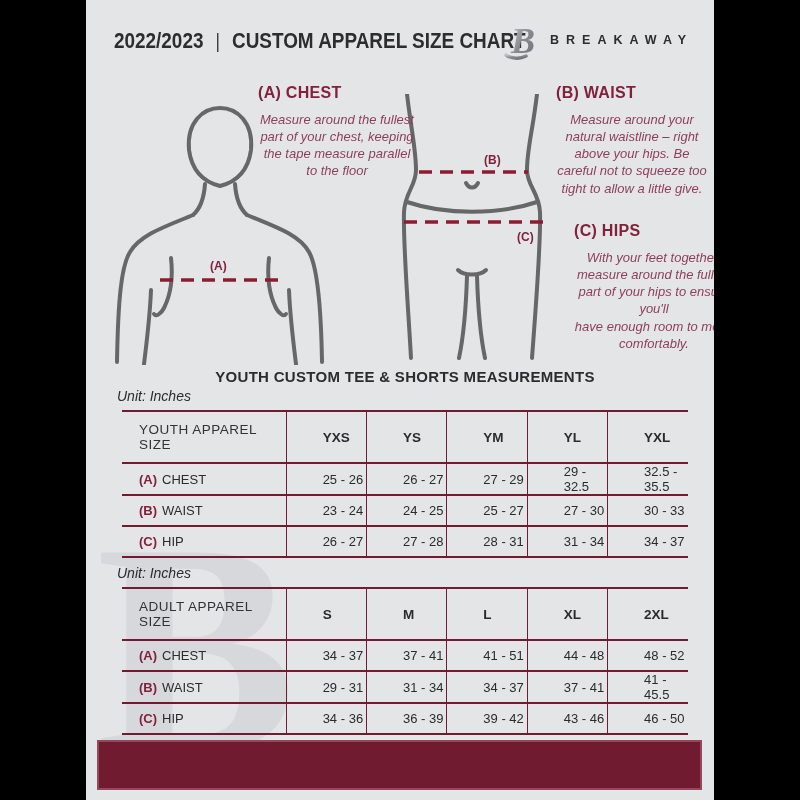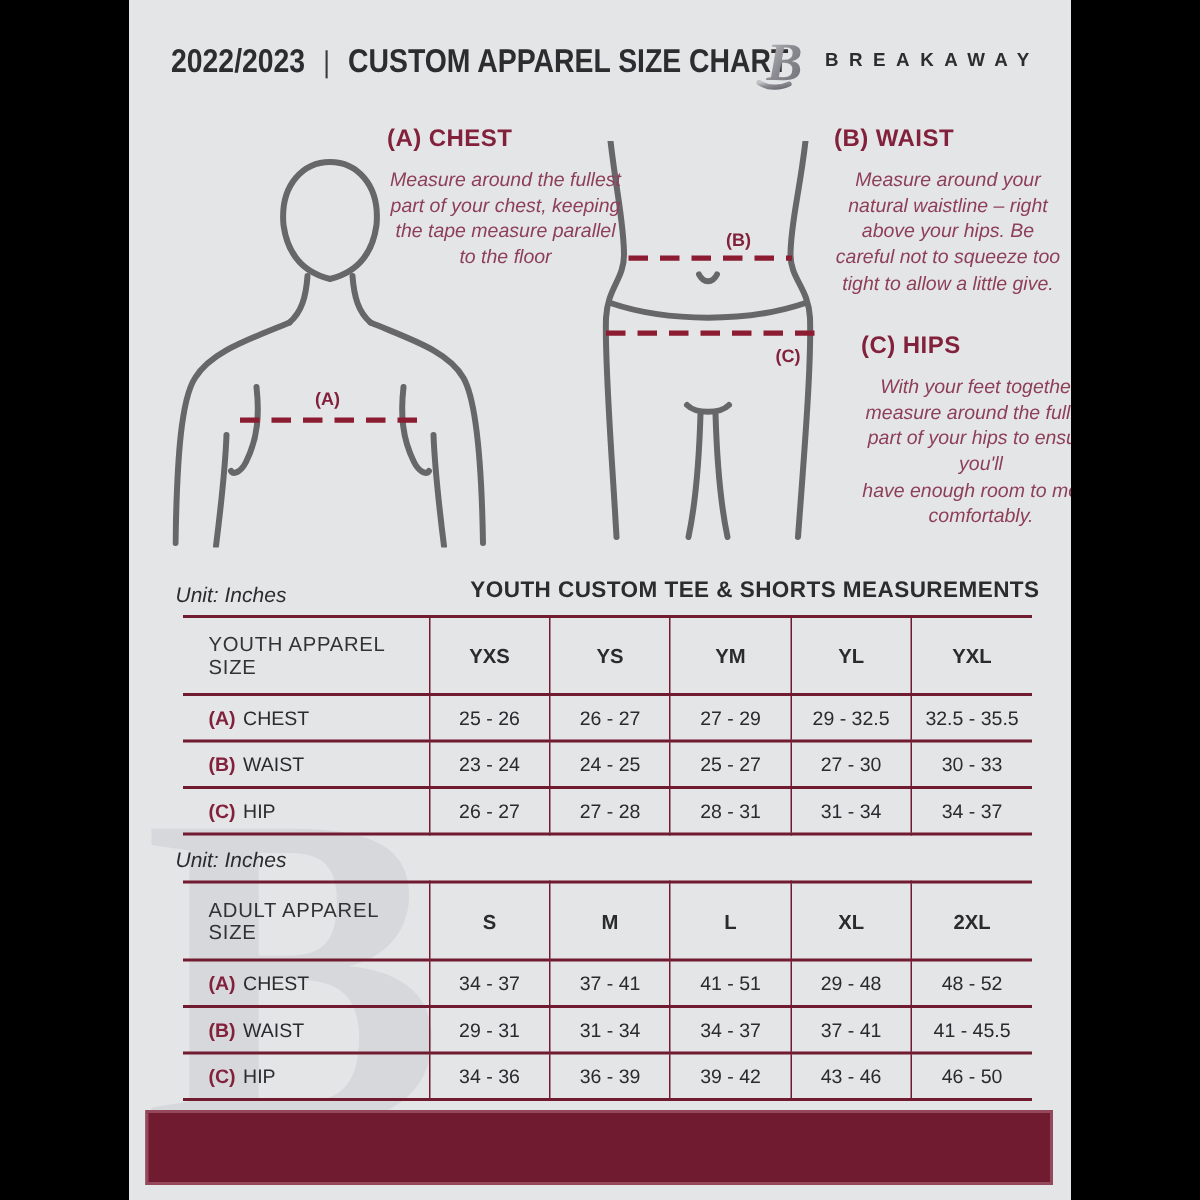--- a/index.html
+++ b/index.html
@@ -34,29 +34,29 @@
   .instr-a{left:172px;top:84px;width:158px;}
   .instr-b{left:470px;top:84px;width:152px;}
   .instr-c{left:488px;top:222px;width:160px;}
 
   .fig{position:absolute;z-index:1;}
   .fig path{fill:none;stroke:var(--fig);stroke-width:4;stroke-linecap:round;}
   .fig .dash{stroke:#8c1c32;stroke-width:3.5;stroke-dasharray:13 8;stroke-linecap:butt;}
   .fig text{font-family:"Liberation Sans",sans-serif;font-weight:bold;font-size:12px;fill:var(--accent);}
 
   
-  .tbl-title{position:absolute;left:31px;width:576px;text-align:right;font-weight:bold;
-    font-size:15px;letter-spacing:0.3px;color:#2c2c2f;z-index:2;margin-top:17px;}
+  .tbl-title{position:absolute;left:31px;width:576px;text-align:center;font-weight:bold;
+    font-size:15px;letter-spacing:0.3px;color:#2c2c2f;z-index:2;}
   .tbl-unit{position:absolute;left:31px;width:576px;text-align:left;font-style:italic;
     font-size:14px;color:#2c2c2f;z-index:2;}
   table.size-table{position:absolute;left:36px;width:566px;border-collapse:collapse;table-layout:fixed;z-index:2;
     border-top:2px solid var(--accent-dark);}
   table.size-table tr{border-bottom:2px solid var(--accent-dark);}
   table.size-table th,table.size-table td{border-left:1.5px solid var(--accent-dark);
-    font-size:13px;color:var(--ink);text-align:center;vertical-align:middle;}
+    font-size:13px;color:var(--ink);text-align:left;vertical-align:middle;padding-left:36px;}
   table.size-table th:first-child,table.size-table td:first-child{border-left:none;text-align:left;padding-left:17px;}
   table.size-table thead tr{height:52px;}
   table.size-table tbody tr{height:31px;}
   table.size-table thead th{font-weight:bold;font-size:13.5px;}
   table.size-table thead th:first-child{font-weight:normal;letter-spacing:0.5px;color:#333336;font-size:13.5px;}
   .prefix{color:var(--accent);font-weight:bold;margin-right:5px;}
 
   
   .footer-bar{position:absolute;left:11px;top:740px;width:605px;height:50px;
     background:var(--accent-dark);border:2px solid #95485c;z-index:2;}
@@ -201,21 +201,21 @@
           <th>XL</th>
           <th>2XL</th>
         </tr>
       </thead>
       <tbody>
         <tr>
           <td><span class="prefix">(A)</span><span>CHEST</span></td>
           <td>34 - 37</td>
           <td>37 - 41</td>
           <td>41 - 51</td>
-          <td>29 - 48</td>
+          <td>44 - 48</td>
           <td>48 - 52</td>
         </tr>
         <tr>
           <td><span class="prefix">(B)</span><span>WAIST</span></td>
           <td>29 - 31</td>
           <td>31 - 34</td>
           <td>34 - 37</td>
           <td>37 - 41</td>
           <td>41 - 45.5</td>
         </tr>

